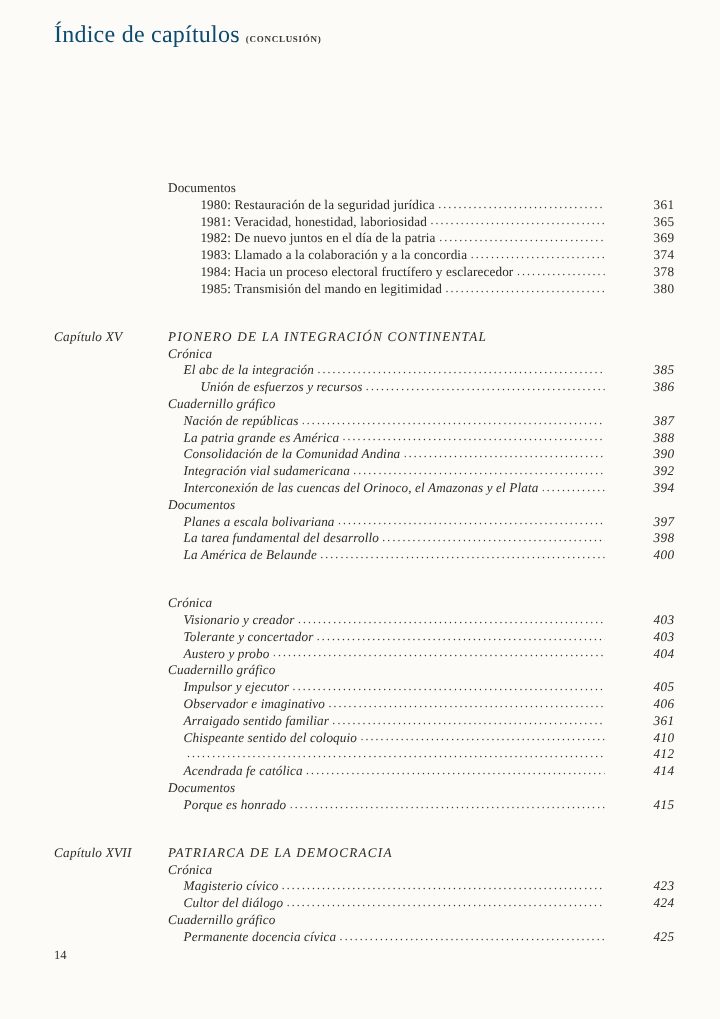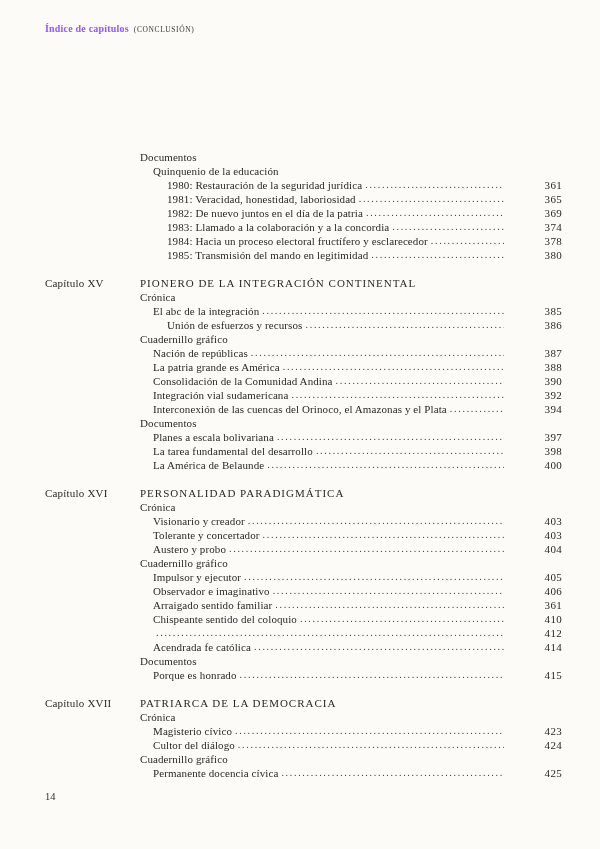--- a/index.html
+++ b/index.html
@@ -17,41 +17,41 @@
     margin:0 auto;
   }
   
   .header{
     position:absolute;
     left:45px;
     top:18px;
     white-space:nowrap;
   }
   .doc-title{
-    font-size:10px;
+    font-size:20px;
     letter-spacing:0.2px;
-    color:#8b5cf6;
-    font-weight:bold;
+    color:#0c4a6e;
   }
   .title-suffix{
     font-size:7.5px;
     letter-spacing:0.6px;
     margin-left:5px;
     color:#3a3731;
+    font-weight:bold;
   }
   
   .toc{
     position:absolute;
     left:140px;
     top:150px;
     width:422px;
     font-size:11px;
     line-height:14px;
   }
-  .toc-block + .toc-block{margin-top:14px;}
+  .toc-block + .toc-block{margin-top:26px;font-style:italic;}
   .chapter-head{
     position:relative;
     line-height:14px;
   }
   .chapter-label{
     position:absolute;
     left:-95px;
     top:0;
     white-space:nowrap;
     letter-spacing:0.2px;
@@ -102,23 +102,20 @@
 
   <div class="header">
     <span class="doc-title">Índice de capítulos</span><span class="title-suffix">(CONCLUSIÓN)</span>
   </div>
 
   <div class="toc">
       <div class="toc-block">
         <div class="toc-row indent-0">
           <span class="row-label">Documentos</span>
         </div>
-        <div class="toc-row indent-1">
-          <span class="row-label">Quinquenio de la educación</span>
-        </div>
         <div class="toc-row indent-2">
           <span class="row-label">1980: Restauración de la seguridad jurídica</span>
           <span class="row-dots">............................................................................................................................................................................................................................</span>
           <span class="row-page">361</span>
         </div>
         <div class="toc-row indent-2">
           <span class="row-label">1981: Veracidad, honestidad, laboriosidad</span>
           <span class="row-dots">............................................................................................................................................................................................................................</span>
           <span class="row-page">365</span>
         </div>
@@ -199,21 +196,20 @@
           <span class="row-dots">............................................................................................................................................................................................................................</span>
           <span class="row-page">398</span>
         </div>
         <div class="toc-row indent-1">
           <span class="row-label">La América de Belaunde</span>
           <span class="row-dots">............................................................................................................................................................................................................................</span>
           <span class="row-page">400</span>
         </div>
       </div>
       <div class="toc-block">
-        <div class="chapter-head"><span class="chapter-label">Capítulo XVI</span><span class="chapter-title">PERSONALIDAD PARADIGMÁTICA</span></div>
         <div class="toc-row indent-0">
           <span class="row-label">Crónica</span>
         </div>
         <div class="toc-row indent-1">
           <span class="row-label">Visionario y creador</span>
           <span class="row-dots">............................................................................................................................................................................................................................</span>
           <span class="row-page">403</span>
         </div>
         <div class="toc-row indent-1">
           <span class="row-label">Tolerante y concertador</span>

